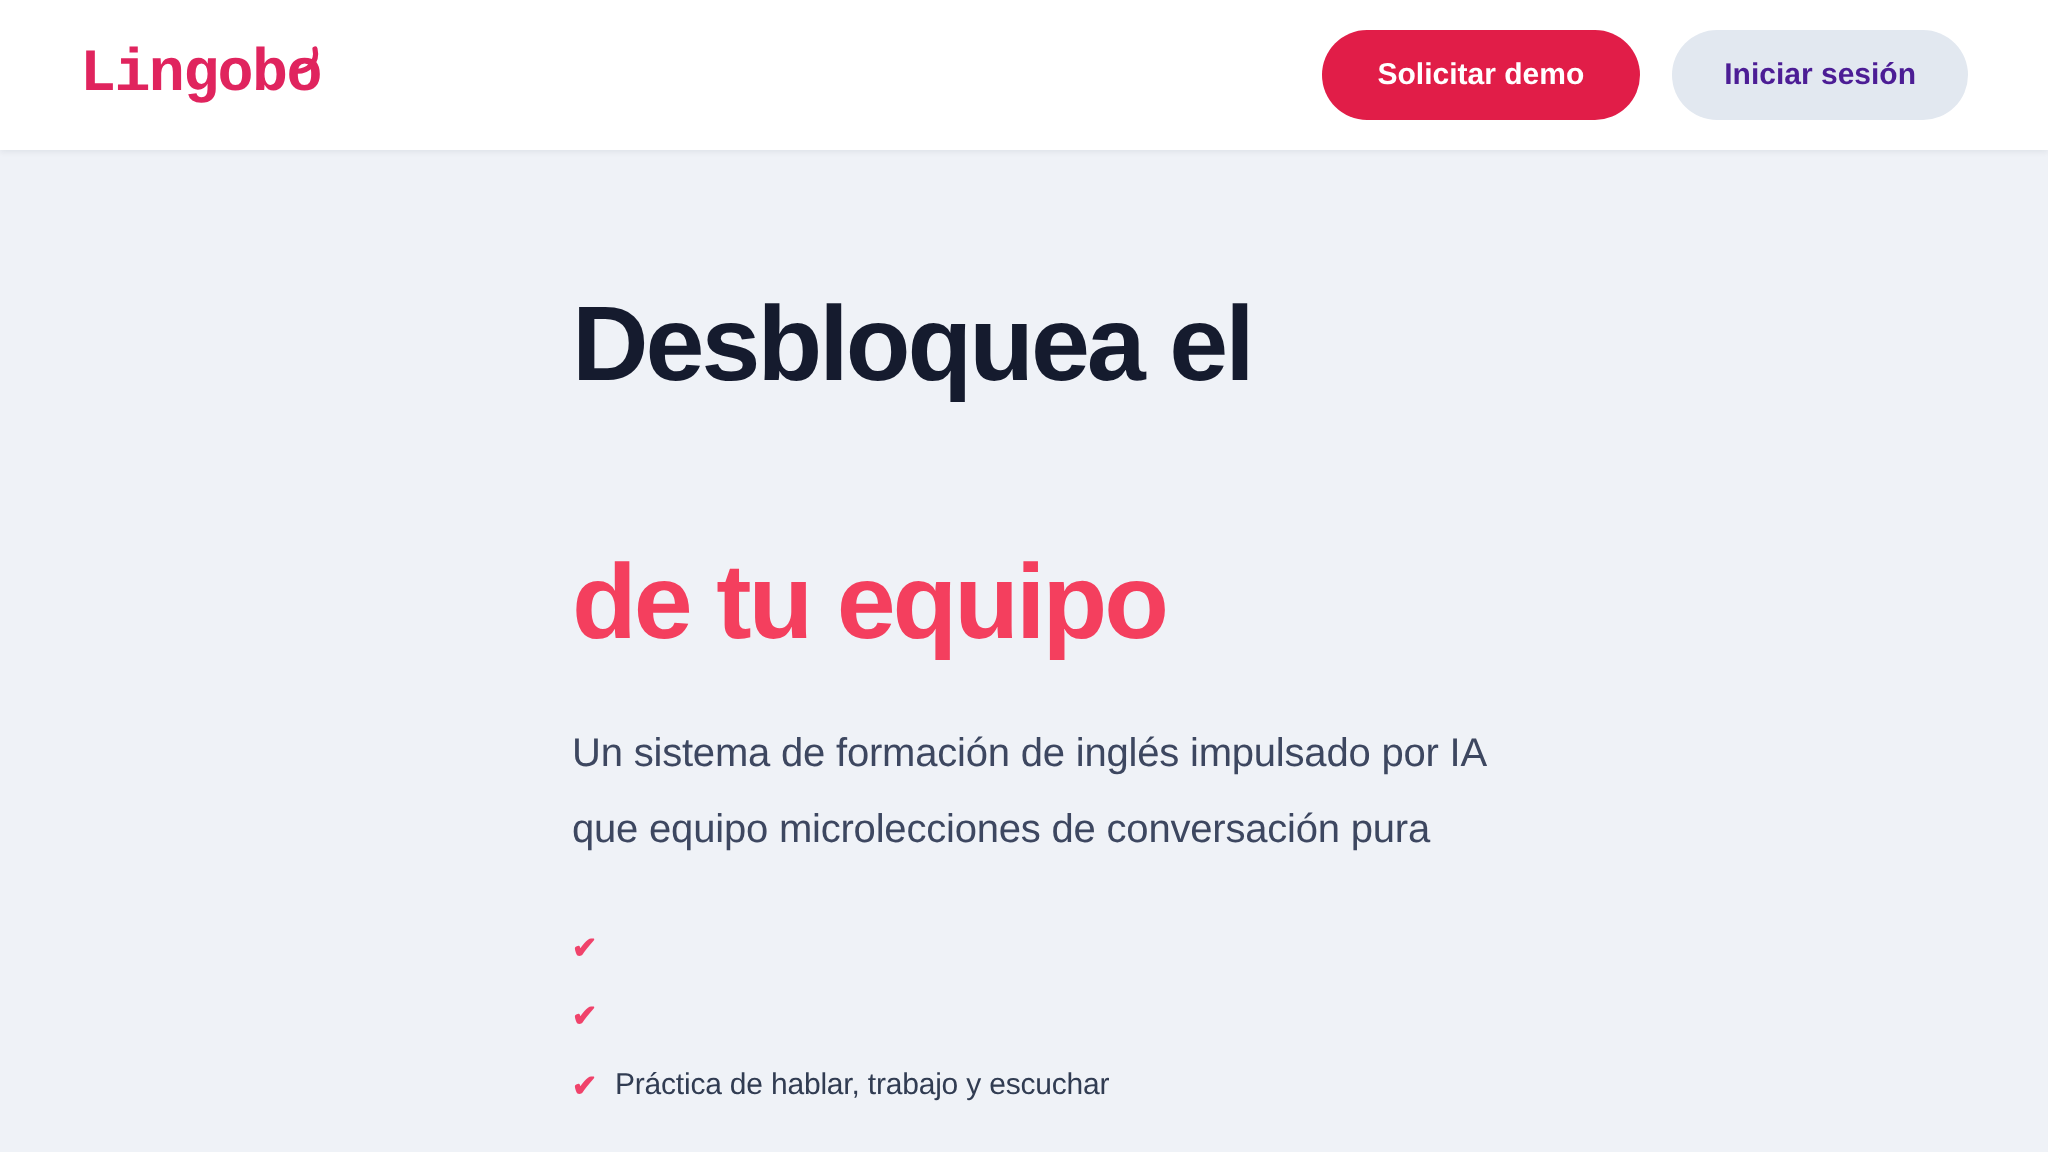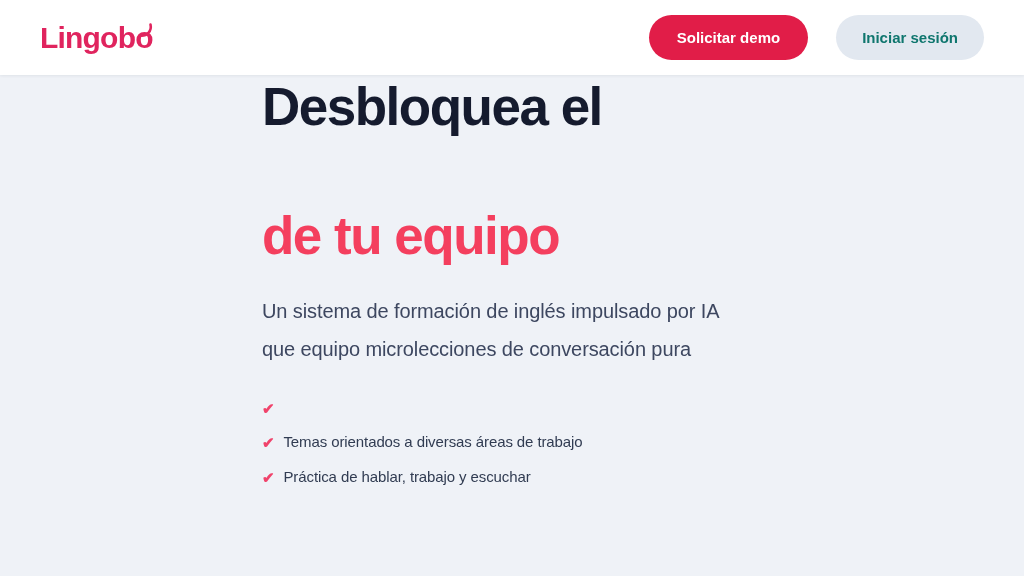--- a/index.html
+++ b/index.html
@@ -41,68 +41,70 @@
     user-select:none;
     position:relative;
   }
   .logo-text {
     font-size:30px;
     font-weight:bold;
     color:#e0245e;
     letter-spacing:-0.8px;
     line-height:1;
     position:relative;
-    font-family:Liberation Sans, sans-serif;
+    font-family:Liberation Mono, monospace;
   }
   .logo-swoosh {
     position:absolute;
     right:-2px;
     top:-5px;
     width:22px;
     height:22px;
     pointer-events:none;
   }
 
   
   .header-actions {
     display:flex;
     align-items:flex-end;
-    gap:28px;
+    gap:16px;
   }
   .btn {
     border:none;
     border-radius:999px;
     font-family:"Liberation Sans", sans-serif;
     font-size:15px;
     font-weight:bold;
     cursor:pointer;
     white-space:nowrap;
     line-height:1;
   }
   .btn-primary {
     background:#e11d48;
     color:#ffffff;
     padding:15px 28px;
   }
   .btn-secondary {
     background:#e2e8f0;
-    color:#0f766e;
+    color:#4c1d95;
     padding:15px 26px;
   }
 
   
   .hero {
     position:absolute;
     top:75px; left:0;
     width:1024px;
     height:501px;
     overflow:hidden;
   }
   .hero-inner {
     padding-left:262px;
+    padding-top:66px;
+    margin-left:24px;
   }
 
   .headline {
     font-size:53px;
     font-weight:bold;
     line-height:1.22;
     letter-spacing:-1.5px;
     color:#151b2e;
     max-width:540px;
   }
@@ -173,21 +175,20 @@
       <span>Un sistema de formación de inglés impulsado por IA</span><br>
       <span>que equipo microlecciones de conversación pura</span><br>
     </p>
 
     <ul class="feature-list">
       <li class="feature-item">
         <span class="check-icon">✔</span>
       </li>
       <li class="feature-item">
         <span class="check-icon">✔</span>
-        <span>Temas orientados a diversas áreas de trabajo</span>
       </li>
       <li class="feature-item">
         <span class="check-icon">✔</span>
         <span>Práctica de hablar, trabajo y escuchar</span>
       </li>
 
     </ul>
 
   </div>
 </main>

